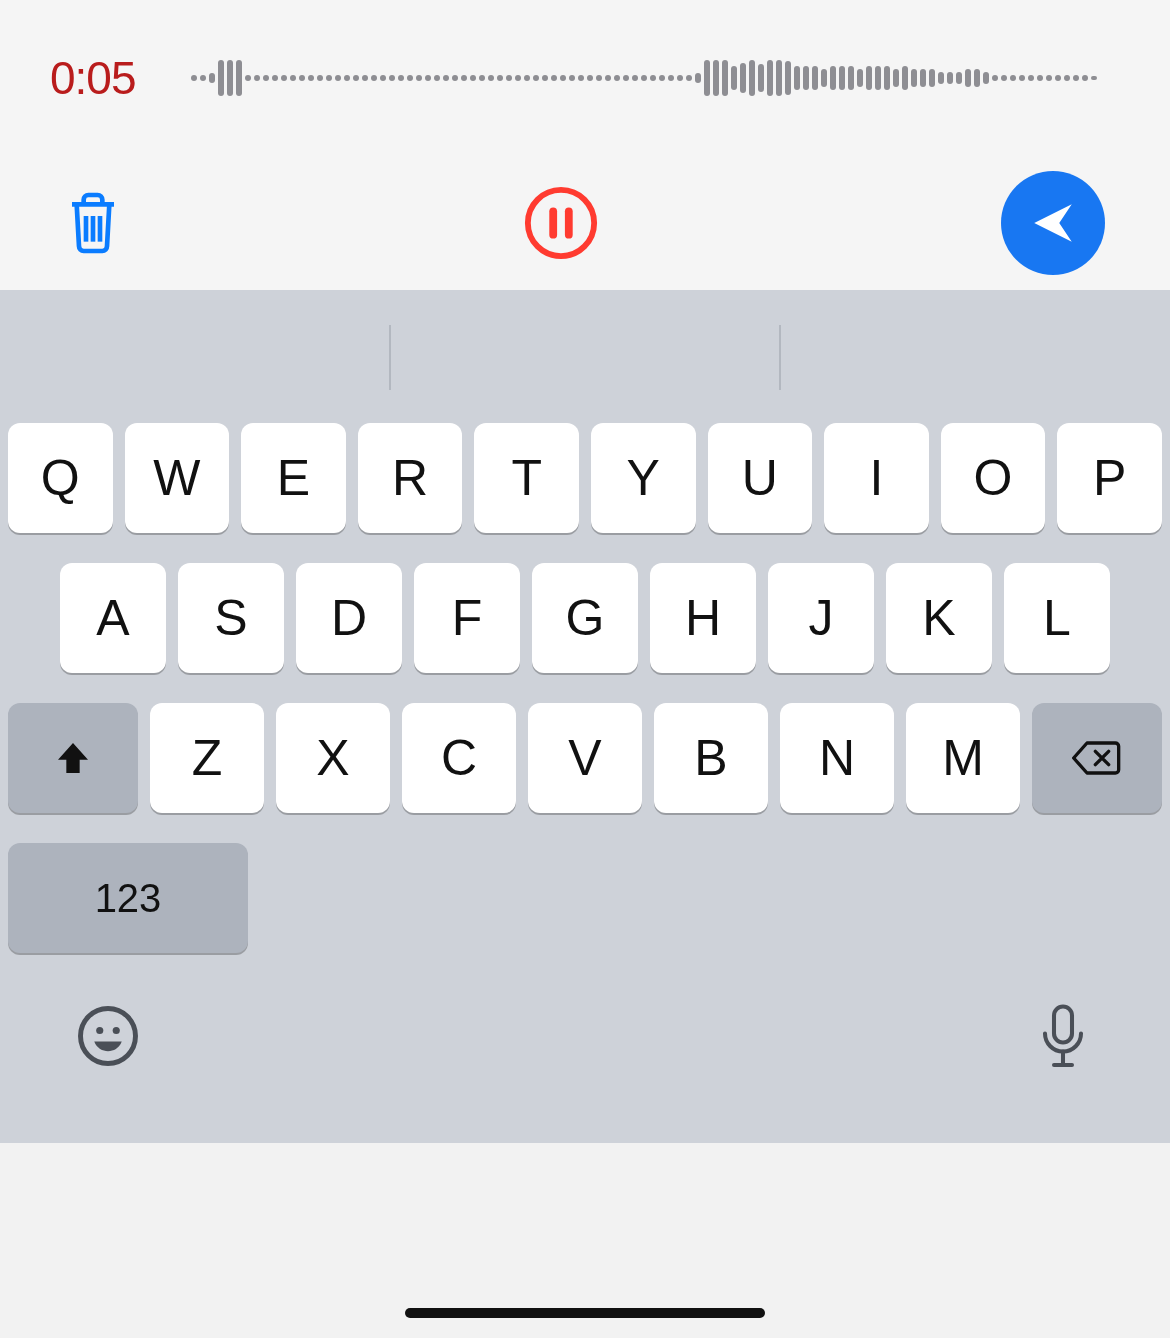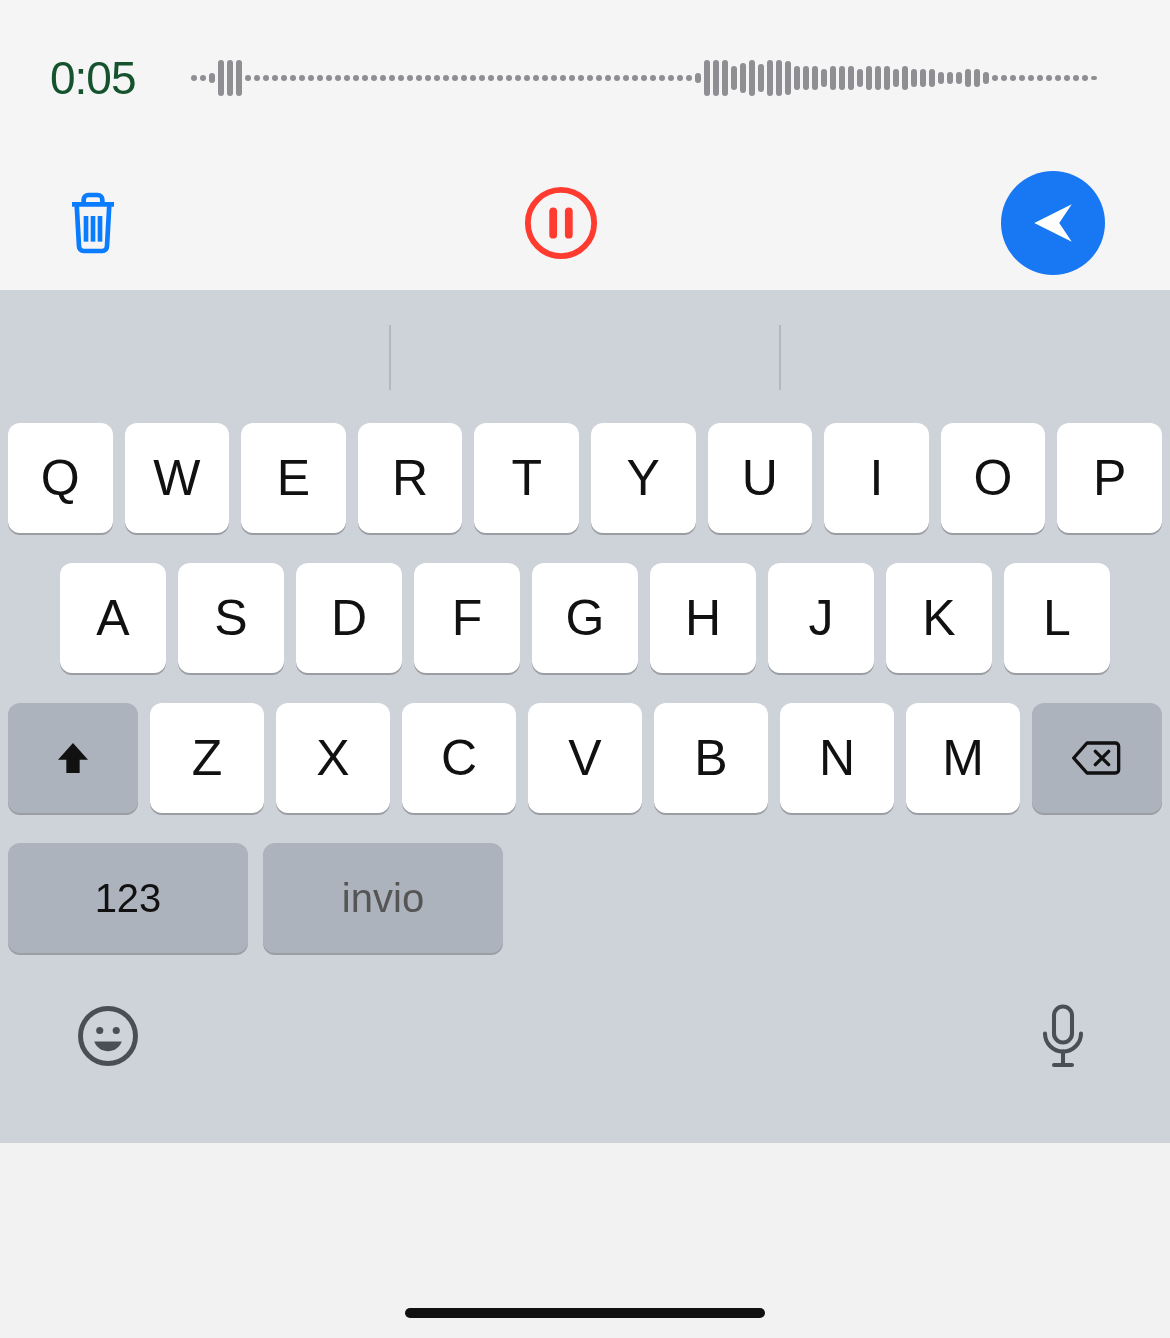--- a/index.html
+++ b/index.html
@@ -8,21 +8,21 @@
     height: 155px;
     background: #f5f5f5;
     display: flex;
     align-items: center;
     padding: 0 35px 0 50px;
     gap: 55px;
   }
   .timer {
     font-size: 46px;
     font-weight: 400;
-    color: #14532d;
+    color: #b91c1c;
     letter-spacing: -1px;
     flex-shrink: 0;
   }
   .waveform {
     flex: 1;
     height: 40px;
     display: flex;
     align-items: center;
     gap: 3px;
   }
@@ -301,21 +301,20 @@
         <div class="key fn backspace">
         <svg width="56" height="40" viewBox="0 0 32 24">
           <path d="M10 3h17a2 2 0 0 1 2 2v14a2 2 0 0 1-2 2H10l-8-9 8-9z" fill="none" stroke="#111" stroke-width="2" stroke-linejoin="round"></path>
           <path d="M15 8l8 8M23 8l-8 8" stroke="#111" stroke-width="2" stroke-linecap="round"></path>
         </svg>
       </div>
     </div>
 
     <div class="bottom-row">
       <div class="key nums">123</div>
-      <div class="key enter">invio</div>
     </div>
 
     <div class="kb-footer">
       <div>
         <svg width="66" height="66" viewBox="0 0 24 24">
           <circle cx="12" cy="12" r="10" fill="none" stroke="#4a4f57" stroke-width="1.8"></circle>
           <circle cx="9" cy="10" r="1.3" fill="#4a4f57"></circle>
           <circle cx="15" cy="10" r="1.3" fill="#4a4f57"></circle>
           <path d="M7 14c1 2.5 3 3.5 5 3.5s4-1 5-3.5H7z" fill="#4a4f57"></path>
         </svg>

